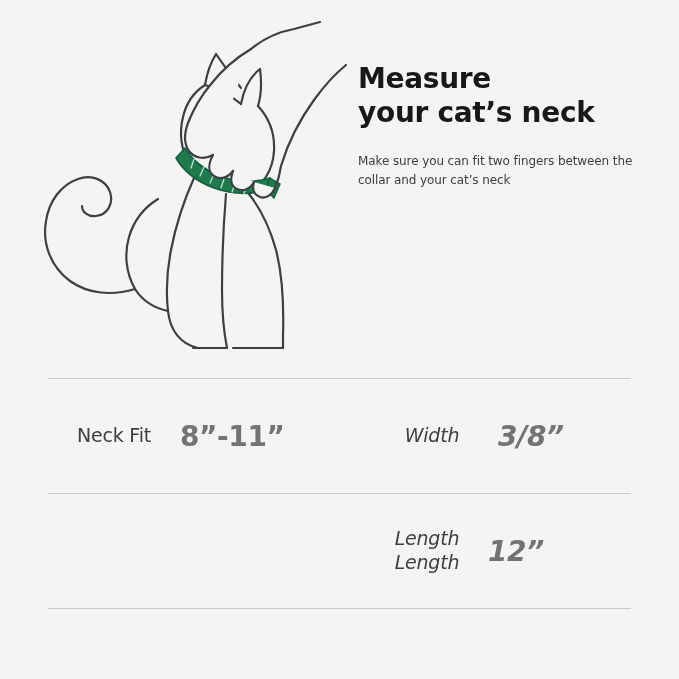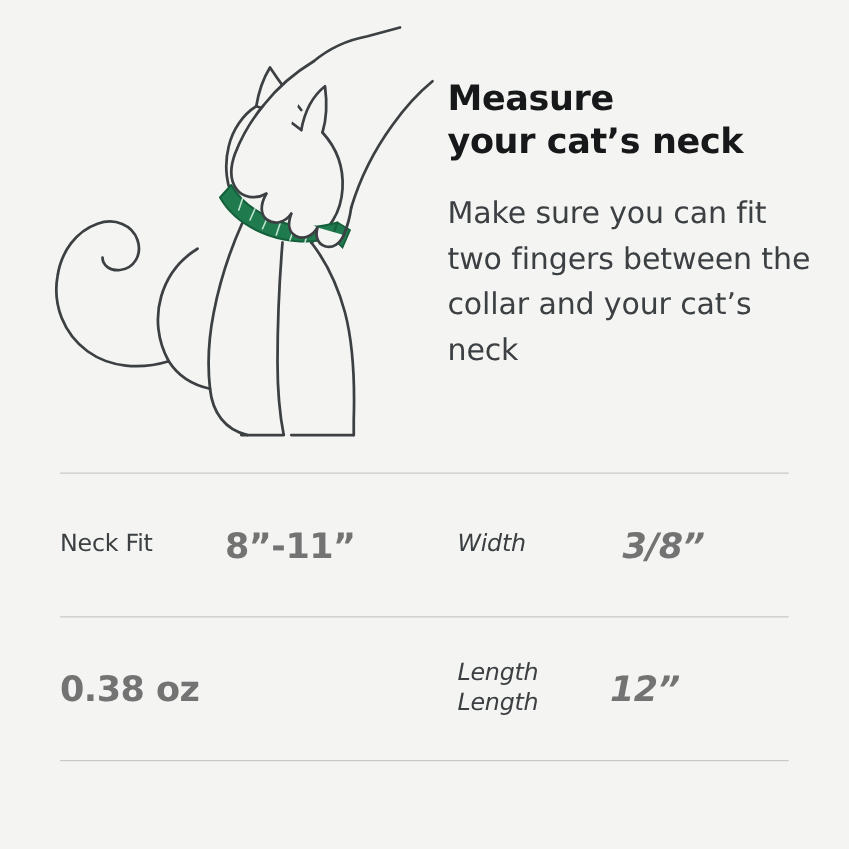--- a/index.html
+++ b/index.html
@@ -47,21 +47,21 @@
     font-weight: bold;
     font-size: 28px;
     line-height: 1.22;
     color: #17181a;
     letter-spacing: -0.3px;
     margin: 0;
   }
   .subcopy {
     margin: 22px 0 0 0;
     font-family: "DejaVu Sans", sans-serif;
-    font-size: 24px;
+    font-size: 12px;
     line-height: 1.52;
     color: #3c4043;
     letter-spacing: -0.1px;
   }
 
   
   .spec-table {
     position: absolute;
     left: 48px;
     top: 378px;
@@ -74,20 +74,21 @@
   }
   .spec-row {
     display: flex;
     align-items: center;
     height: 114px;
   }
   .spec-cell {
     display: flex;
     align-items: center;
     height: 100%;
+    text-align: center;
   }
   .spec-cell.left {
     width: 318px;
   }
   .spec-cell.right {
     width: 265px;
     font-style: italic;
   }
   .spec-label {
     font-family: "DejaVu Sans", sans-serif;
@@ -190,21 +191,20 @@
       <div class="spec-cell right">
         <div class="spec-label">Width</div>
         <div class="spec-value">3/8”</div>
       </div>
     </div>
 
     <div class="rule"></div>
 
     <div class="spec-row">
       <div class="spec-cell left">
-        <div class="spec-value">0.38 oz</div>
       </div>
       <div class="spec-cell right">
         <div class="spec-label two-line">
           <span>Length</span><br>
           <span>Length</span>
         </div>
         <div class="spec-value">12”</div>
       </div>
     </div>
 

